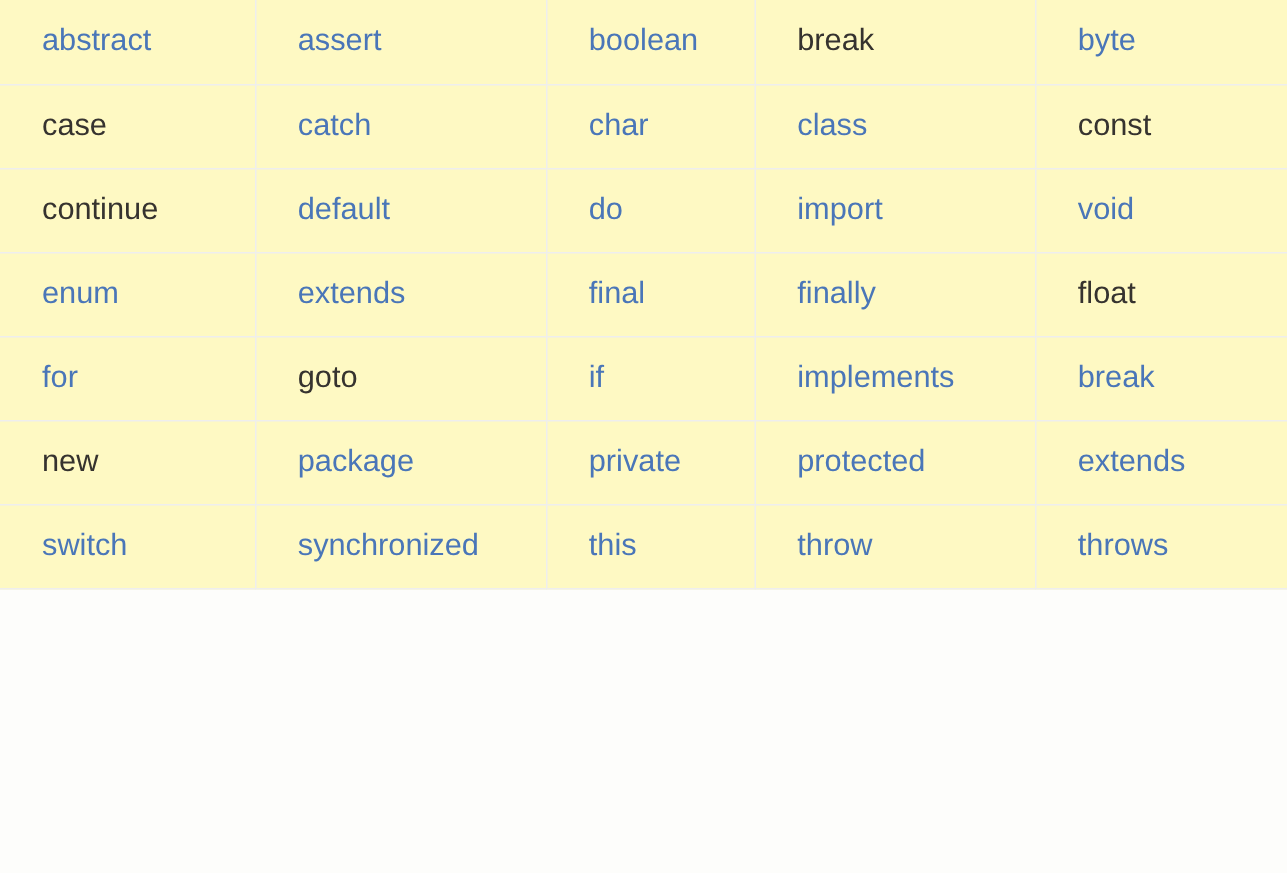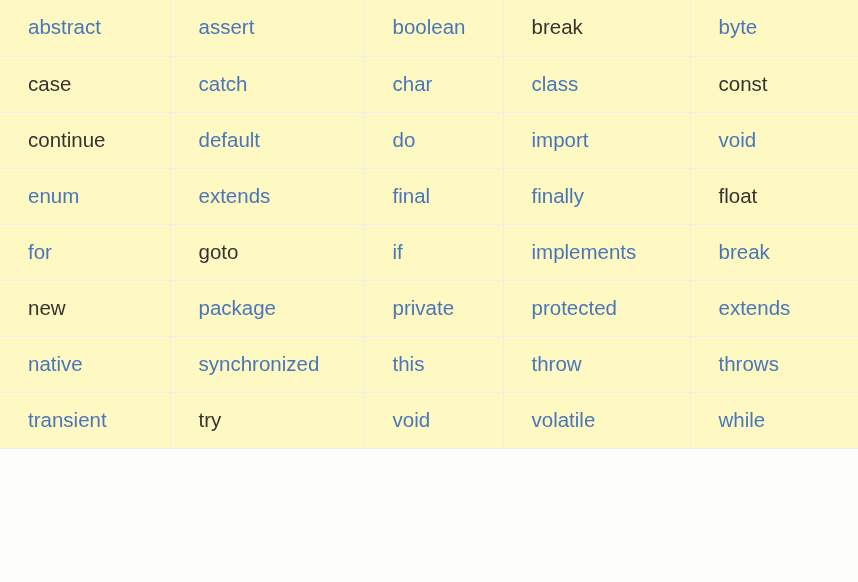--- a/index.html
+++ b/index.html
@@ -98,27 +98,20 @@
         <td class="last-col"><span class="kw-link">break</span></td>
       </tr>
       <tr>
         <td><span class="kw-plain">new</span></td>
         <td><span class="kw-link">package</span></td>
         <td><span class="kw-link">private</span></td>
         <td><span class="kw-link">protected</span></td>
         <td class="last-col"><span class="kw-link">extends</span></td>
       </tr>
       <tr>
-        <td><span class="kw-link">native</span></td>
+        <td><span class="kw-link">switch</span></td>
         <td><span class="kw-link">synchronized</span></td>
         <td><span class="kw-link">this</span></td>
         <td><span class="kw-link">throw</span></td>
         <td class="last-col"><span class="kw-link">throws</span></td>
       </tr>
-      <tr class="last-row">
-        <td><span class="kw-link">transient</span></td>
-        <td><span class="kw-plain">try</span></td>
-        <td><span class="kw-link">void</span></td>
-        <td><span class="kw-link">volatile</span></td>
-        <td class="last-col"><span class="kw-link">while</span></td>
-      </tr>
     </tbody>
 </table>
 
 </body></html>

